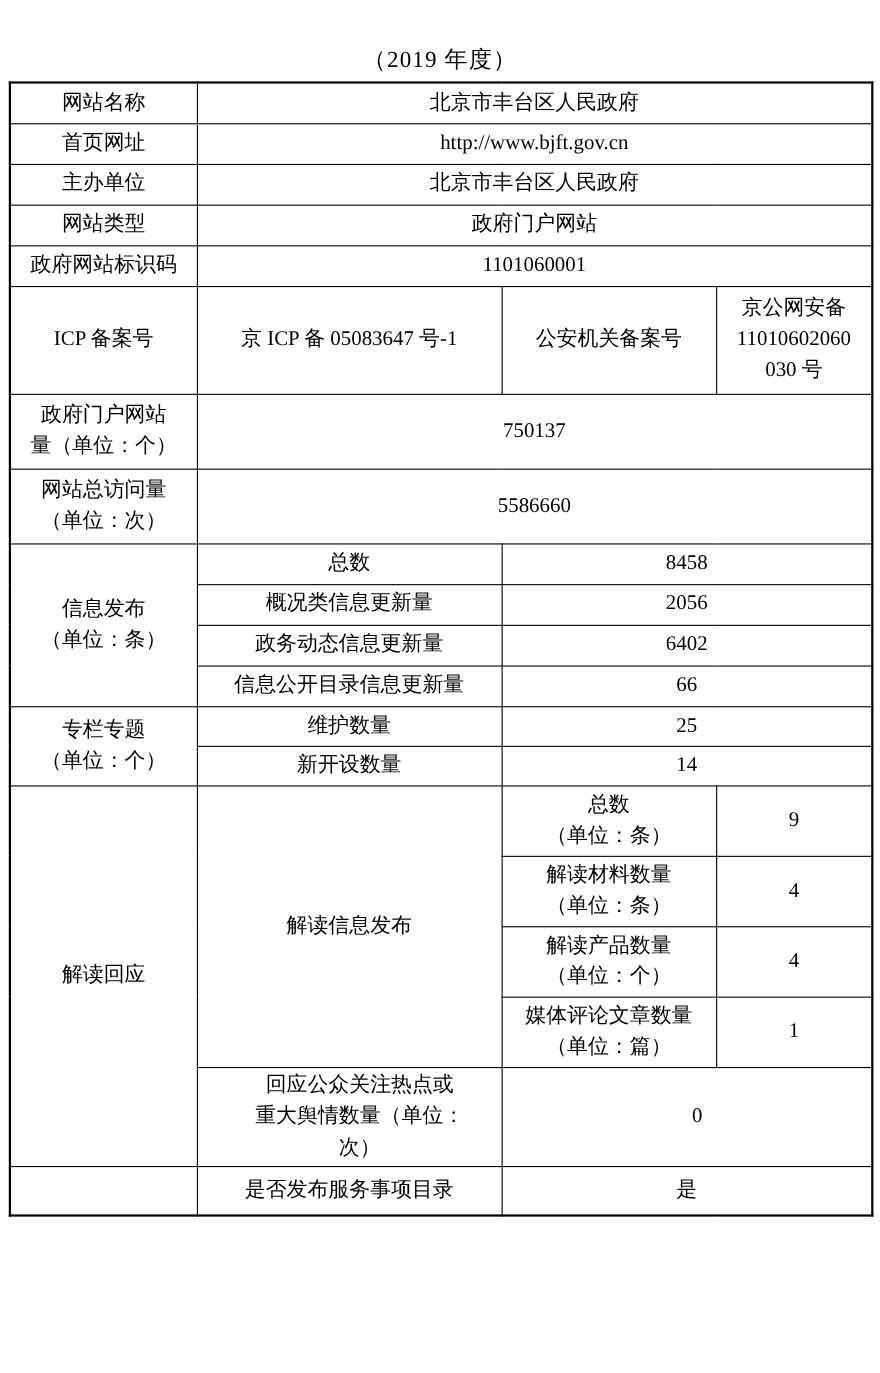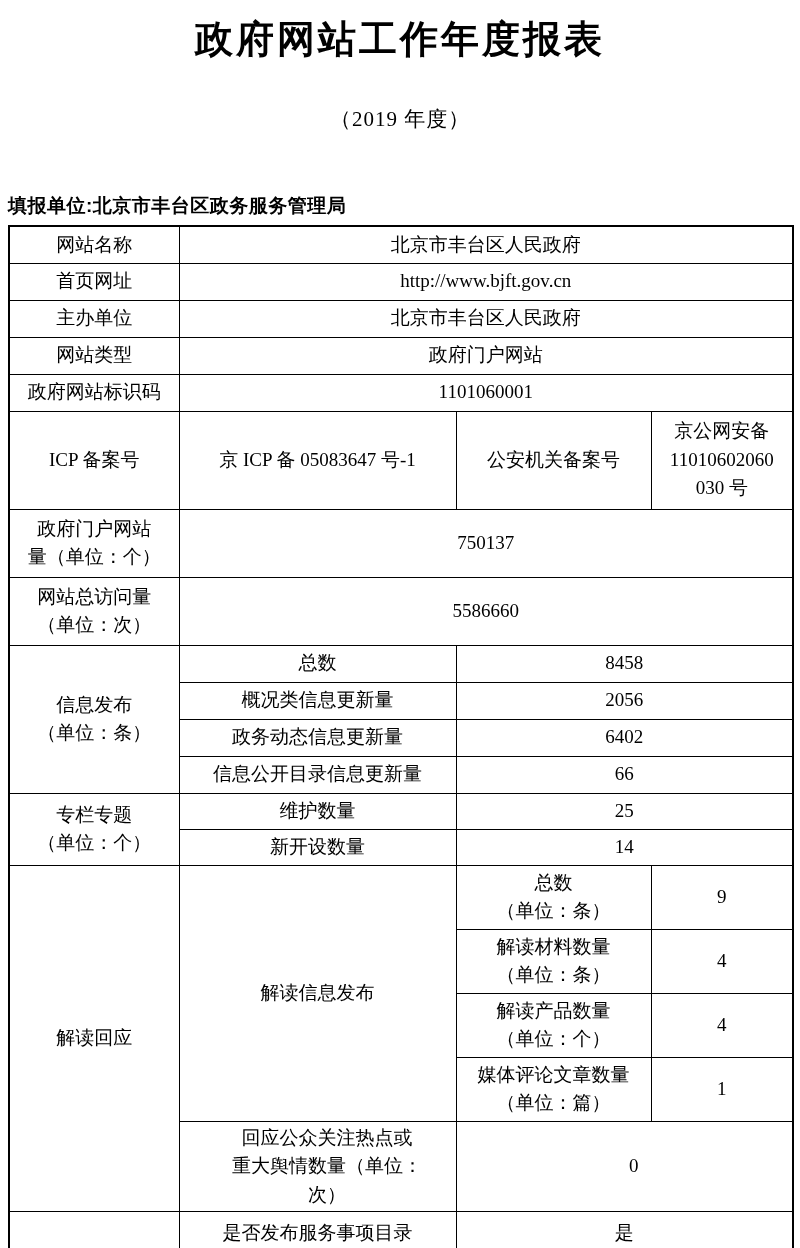--- a/index.html
+++ b/index.html
@@ -62,25 +62,23 @@
   tr.h64 td { height: 64px; }
   tr.h68 td { height: 68px; }
   tr.h76 td { height: 76px; padding-left: 23px; }
   tr.h98 td { height: 98px; }
 </style>
 </head>
 <body>
 
 <div class="page">
 
-  <h1 class="title">政府网站工作年度报表</h1>
 
   <div class="subtitle">（2019 年度）</div>
 
-  <div class="unit-line"><span>填报单位:</span><span>北京市丰台区政务服务管理局</span></div>
 
   <table class="report">
     <colgroup>
       <col class="c1">
         <col class="c2">
         <col class="c3">
         <col class="c4">
     </colgroup>
     <tbody>
 

